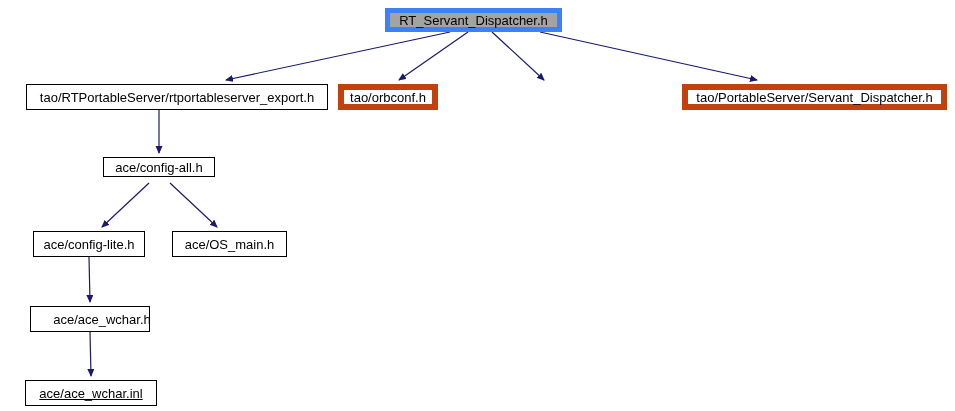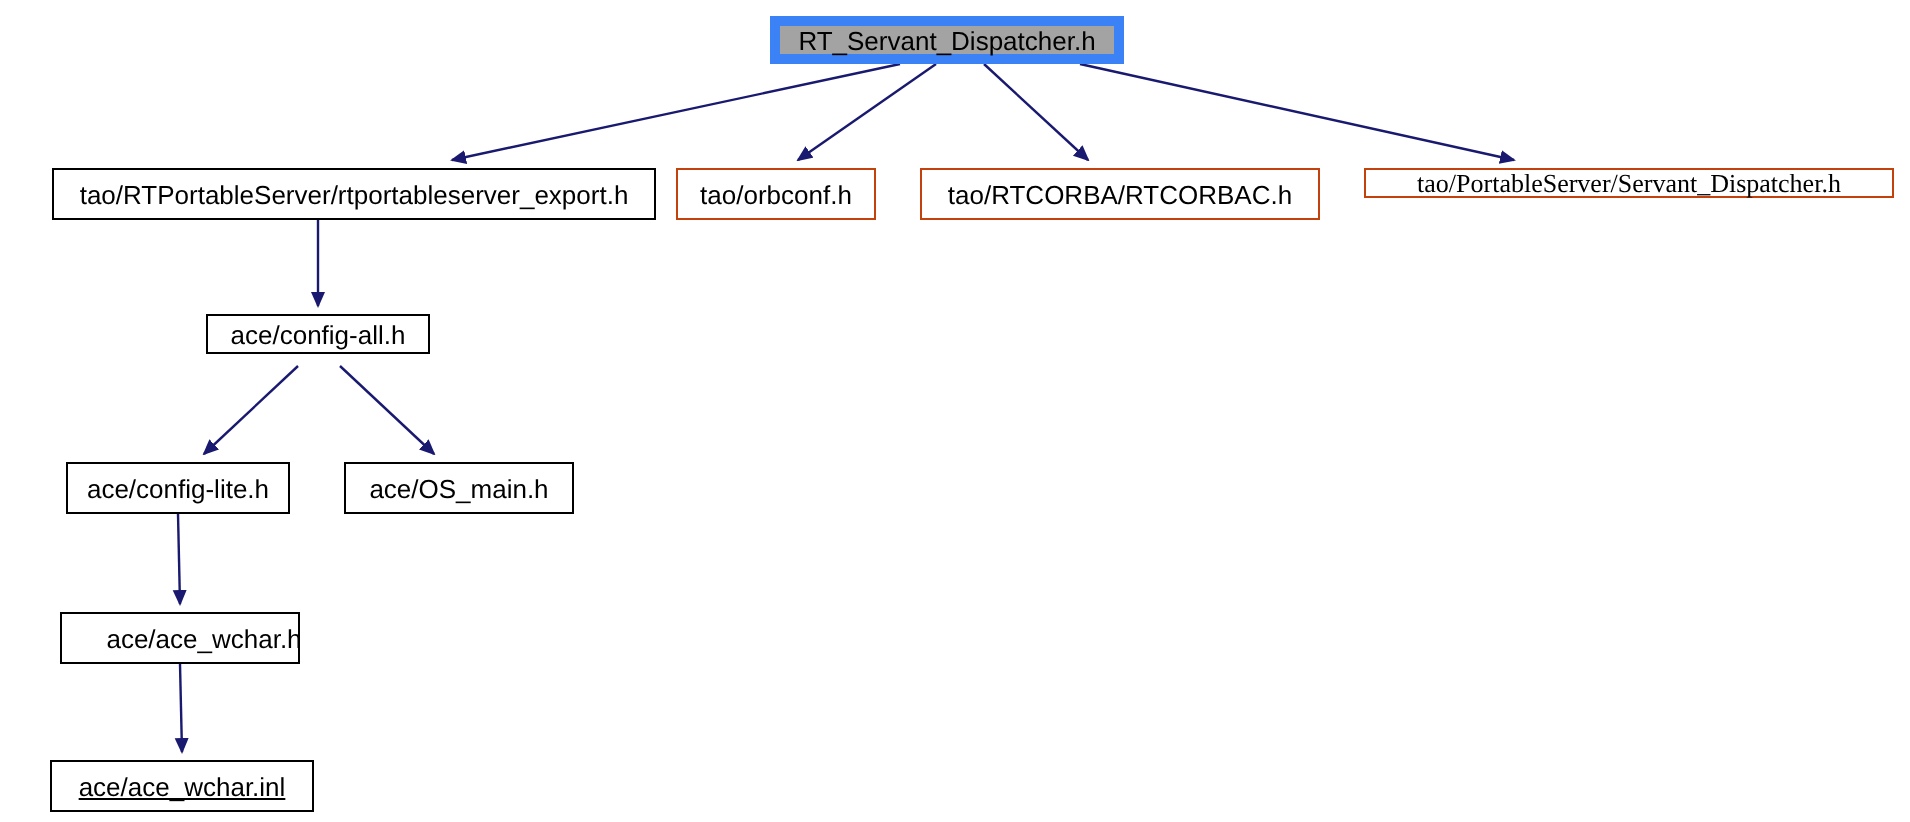--- a/index.html
+++ b/index.html
@@ -32,21 +32,21 @@
     align-items: center;
     justify-content: center;
     white-space: nowrap;
     cursor: pointer;
   }
   .node.root {
     background: #a3a3a3;
     border: 5px solid #3b82f6;
   }
   .node.grey-border {
-    border: 1px solid #c2410c;
+    border: 6px solid #c2410c;
   }
 </style>
 </head>
 <body>
 
 <div class="canvas">
 
   <svg class="edges" width="955" height="411" viewBox="0 0 955 411">
     <defs>
       <marker id="arrow" markerWidth="8" markerHeight="8" refX="7" refY="3.5" orient="auto" markerUnits="userSpaceOnUse">
@@ -65,23 +65,22 @@
       <line x1="90" y1="332" x2="91" y2="376" marker-end="url(#arrow)"></line>
     </g>
   </svg>
 
   <div class="node root" style="left:385px; top:8px; width:177px; height:24px;">RT_Servant_Dispatcher.h</div>
 
   <div class="node" style="left:8px; top:84px; width:302px; height:26px;margin-left:18px;">tao/RTPortableServer/rtportableserver_export.h</div>
 
   <div class="node grey-border" style="left:338px; top:84px; width:100px; height:26px;">tao/orbconf.h</div>
 
-  <div class="node grey-border" style="left:460px; top:84px; width:200px; height:26px;">tao/RTCORBA/RTCORBAC.h</div>
 
-  <div class="node grey-border" style="left:682px; top:84px; width:265px; height:15px;font-family:Liberation Serif, serif;">tao/PortableServer/Servant_Dispatcher.h</div>
+  <div class="node grey-border" style="left:682px; top:84px; width:265px; height:26px;">tao/PortableServer/Servant_Dispatcher.h</div>
 
   <div class="node" style="left:103px; top:157px; width:112px; height:20px;">ace/config-all.h</div>
 
   <div class="node" style="left:33px; top:231px; width:112px; height:26px;">ace/config-lite.h</div>
 
   <div class="node" style="left:172px; top:231px; width:115px; height:26px;">ace/OS_main.h</div>
 
   <div class="node" style="left:30px; top:306px; width:120px; height:26px;padding-left:24px;">ace/ace_wchar.h</div>
 
   <div class="node" style="left:25px; top:380px; width:132px; height:26px;text-decoration:underline;">ace/ace_wchar.inl</div>

